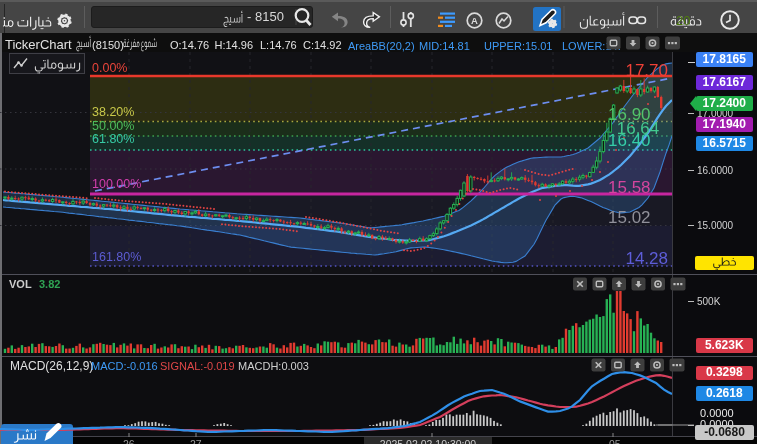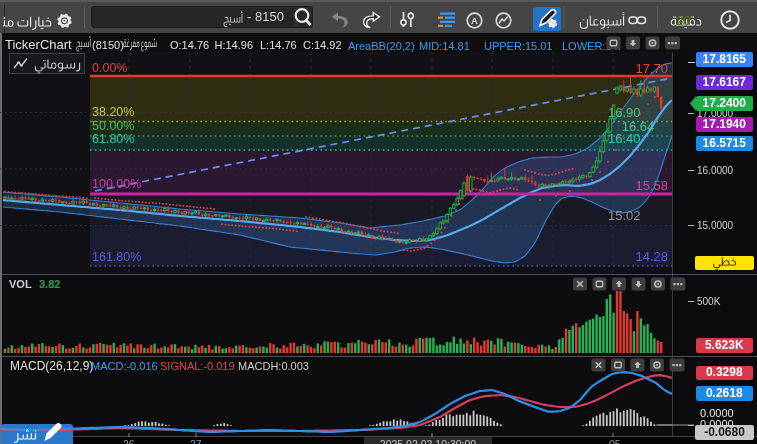--- a/index.html
+++ b/index.html
@@ -1,20 +1,20 @@
 <!DOCTYPE html>
 <html><head><meta charset="utf-8"><style>
 * {margin:0;padding:0;box-sizing:border-box}
 html,body {width:757px;height:444px;overflow:hidden;background:#000;font-family:"Liberation Sans",sans-serif}
 #app {position:relative;width:757px;height:444px;overflow:hidden;background:#101014}
 .abs {position:absolute}
 .tag {position:absolute;left:695.5px;width:57.5px;height:15px;font-size:12px;font-weight:bold;color:#fff;
  text-align:center;line-height:15px;border-radius:2px;z-index:12}
 .axlab {position:absolute;color:#d2d2d2;font-size:10px;z-index:11}
-.inlab {position:absolute;font-size:13px;z-index:11}
+.inlab {position:absolute;font-size:17px;z-index:11}
 .fiblab {position:absolute;font-size:12.5px;z-index:11}
 .inftx {position:absolute;top:38.5px;font-size:11px;color:#e2e2e2;z-index:11;white-space:nowrap}
 .bluetx {position:absolute;top:39.5px;font-size:11px;color:#3f9bf7;z-index:11;white-space:nowrap}
 </style></head><body>
 <div id="app">
   <div class="abs" style="left:0;top:0;width:757px;height:33px;background:#454545;border-top:2px solid #5a5a5a"></div>
   <div class="abs" style="left:3.5px;top:4px;width:1.5px;height:29px;background:#252525"></div>
   <div class="abs" style="left:91px;top:6px;width:222px;height:22px;background:#262626;border-radius:3px;border:1px solid #1c1c1c"></div>
   <div class="abs" style="left:0;top:33px;width:757px;height:19px;background:#0e0e0e"></div>
   <div class="abs" style="left:0;top:52px;width:672px;height:222px;background:#111115"></div>
@@ -1071,21 +1071,21 @@
   <div class="fiblab" style="left:92px;top:104.5px;color:#c9c94a">38.20%</div>
   <div class="fiblab" style="left:92px;top:118.5px;color:#4dbd5c">50.00%</div>
   <div class="fiblab" style="left:92px;top:131.5px;color:#37cba5">61.80%</div>
   <div class="fiblab" style="left:92px;top:176.5px;color:#d43fae">100.00%</div>
   <div class="fiblab" style="left:92px;top:249.5px;color:#5c5cd2">161.80%</div>
 
   <div class="inlab" style="left:608px;top:60.5px;width:60px;text-align:right;color:#ef4137">17.70</div>
   <div class="inlab" style="left:608px;top:104.5px;width:60px;text-align:left;color:#52c36a">16.90</div>
   <div class="inlab" style="left:608px;top:119px;width:60px;text-align:center;color:#43c98f">16.64</div>
   <div class="inlab" style="left:608px;top:131px;width:60px;text-align:left;color:#35cda7">16.40</div>
-  <div class="inlab" style="left:608px;top:177.5px;width:60px;text-align:right;color:#d4459e">15.58</div>
+  <div class="inlab" style="left:608px;top:177.5px;width:60px;color:#d4459e">15.58</div>
   <div class="inlab" style="left:608px;top:208px;width:60px;text-align:left;color:#90909a">15.02</div>
   <div class="inlab" style="left:608px;top:248.5px;width:60px;text-align:right;color:#5d5dd8">14.28</div>
 
   <div class="abs" style="left:688px;top:113px;width:6px;height:1px;background:#bbb;z-index:11"></div>
   <div class="axlab" style="left:697px;top:108px">17.0000</div>
   <div class="abs" style="left:688px;top:170px;width:6px;height:1px;background:#bbb;z-index:11"></div>
   <div class="axlab" style="left:697px;top:165px">16.0000</div>
   <div class="abs" style="left:688px;top:225px;width:6px;height:1px;background:#bbb;z-index:11"></div>
   <div class="axlab" style="left:697px;top:220px">15.0000</div>
   <div class="abs" style="left:688px;top:300.5px;width:6px;height:1px;background:#bbb;z-index:11"></div>

